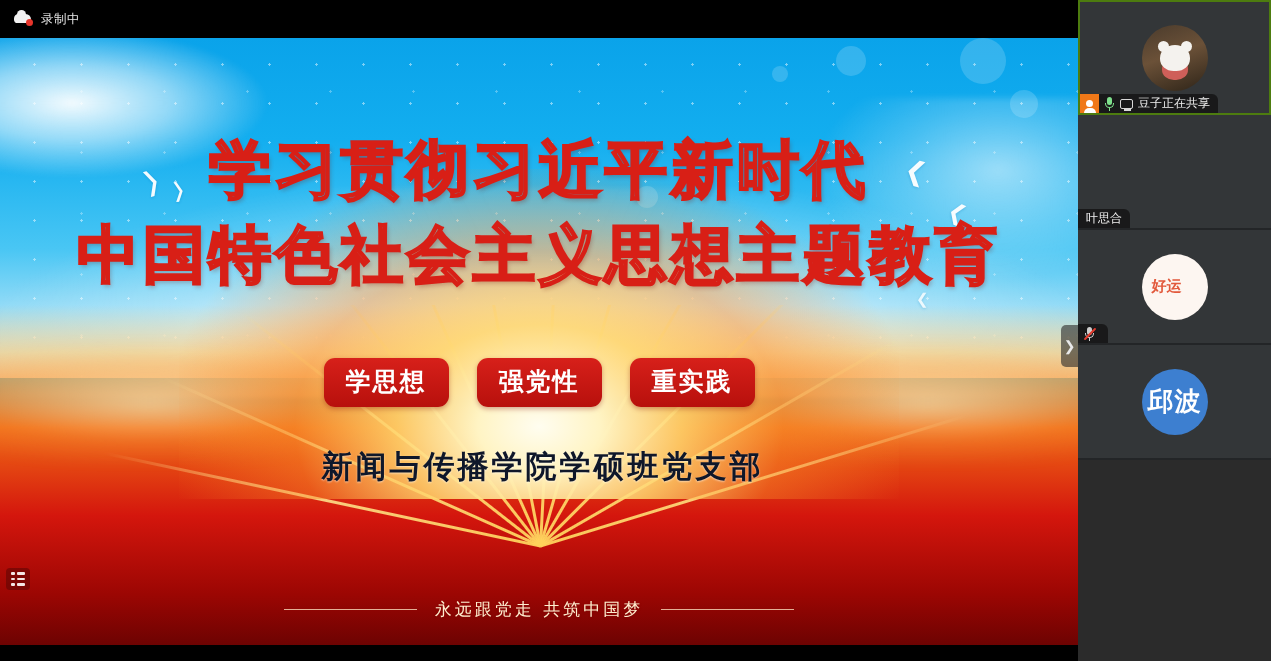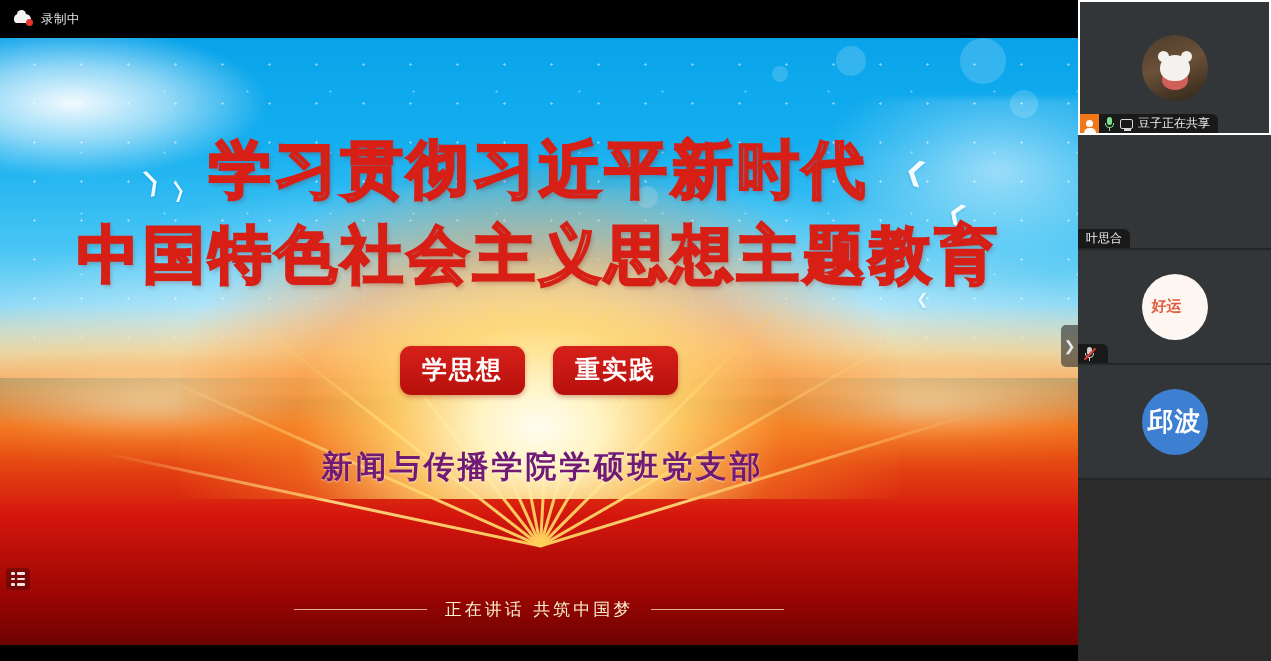--- a/index.html
+++ b/index.html
@@ -121,25 +121,26 @@
   #pill-row {
     position:absolute; left:0; top:308px; width:100%;
     display:flex; justify-content:center; gap:28px;
   }
   .pill {
     background:linear-gradient(180deg,#d7201a 0%, #b7100c 100%);
     color:#fff; font-size:25px; font-weight:bold; letter-spacing:2px;
     padding:7px 22px 9px; border-radius:11px;
     box-shadow:0 2px 5px rgba(130,10,5,.35);
     font-family:"DejaVu Sans","Liberation Sans",sans-serif;
+    margin-top:12px;
   }
 
   #slide-subtitle {
     position:absolute; left:0; top:408px; width:100%; text-align:center;
-    color:#701a75; font-size:31px; font-weight:bold; letter-spacing:3px;
+    color:#0f172a; font-size:31px; font-weight:bold; letter-spacing:3px;
     font-family:"DejaVu Sans","Liberation Sans",sans-serif;
     text-shadow:0 1px 2px rgba(255,255,255,.55);
     padding-left:7px;
   }
 
   #slide-footer {
     position:absolute; left:0; top:560px; width:100%;
     display:flex; align-items:center; justify-content:center; gap:18px;
   }
   #slide-footer .rule { width:133px; height:1px; background:rgba(255,234,200,.75); }
@@ -171,21 +172,21 @@
   
   #strip {
     position:absolute; left:1078px; top:0; width:193px; height:661px;
     background:#2b2b2b; overflow:hidden;
   }
   .tile {
     position:relative; width:193px; height:115px;
     background:#333638; border-bottom:2px solid #232527;
     overflow:hidden;
   }
-  .tile.active { border:2px solid #ffffff; height:135px; }
+  .tile.active { border:2px solid #4d7c0f; height:115px; }
   .tile .avatar {
     position:absolute; left:50%; top:50%; transform:translate(-50%,-50%);
     width:66px; height:66px; border-radius:50%;
     overflow:hidden; display:flex; align-items:center; justify-content:center;
   }
   .avatar.initials {
     background:#3d7fd0; color:#fff; font-size:26px; font-weight:bold;
     letter-spacing:1px; font-family:"DejaVu Sans","Liberation Sans",sans-serif;
   }
   .avatar.img-dog   { background:linear-gradient(160deg,#4a3b2c 0%,#6b5138 45%,#2e2418 100%); }
@@ -333,28 +334,29 @@
       <div class="dove" style="left:170px;top:140px;transform:rotate(-8deg);font-size:20px;">❭</div>
       <div class="dove" style="left:905px;top:118px;transform:rotate(14deg);">❮</div>
       <div class="dove" style="left:948px;top:162px;transform:rotate(22deg);font-size:22px;">❮</div>
       <div class="dove" style="left:916px;top:252px;font-size:15px;opacity:.8;">❮</div>
 
       <div class="slide-title" id="title-line2">中国特色社会主义思想主题教育</div>
       <div class="slide-title" id="title-line1">学习贯彻习近平新时代</div>
 
       <div id="pill-row">
         <div class="pill">学思想</div>
+        <div class="pill">强党性</div>
         <div class="pill">重实践</div>
       </div>
 
       <div id="slide-subtitle">新闻与传播学院学硕班党支部</div>
 
       <div id="slide-footer">
         <span class="rule"></span>
-        <span class="txt">正在讲话  共筑中国梦</span>
+        <span class="txt">永远跟党走  共筑中国梦</span>
         <span class="rule"></span>
       </div>
 
       <div id="slide-list-btn">
         <div class="row">
             <span class="ln s" style="width:4px;"></span>
             <span class="bar"></span>
           </div>
         <div class="row">
             <span class="ln s" style="width:4px;"></span>

